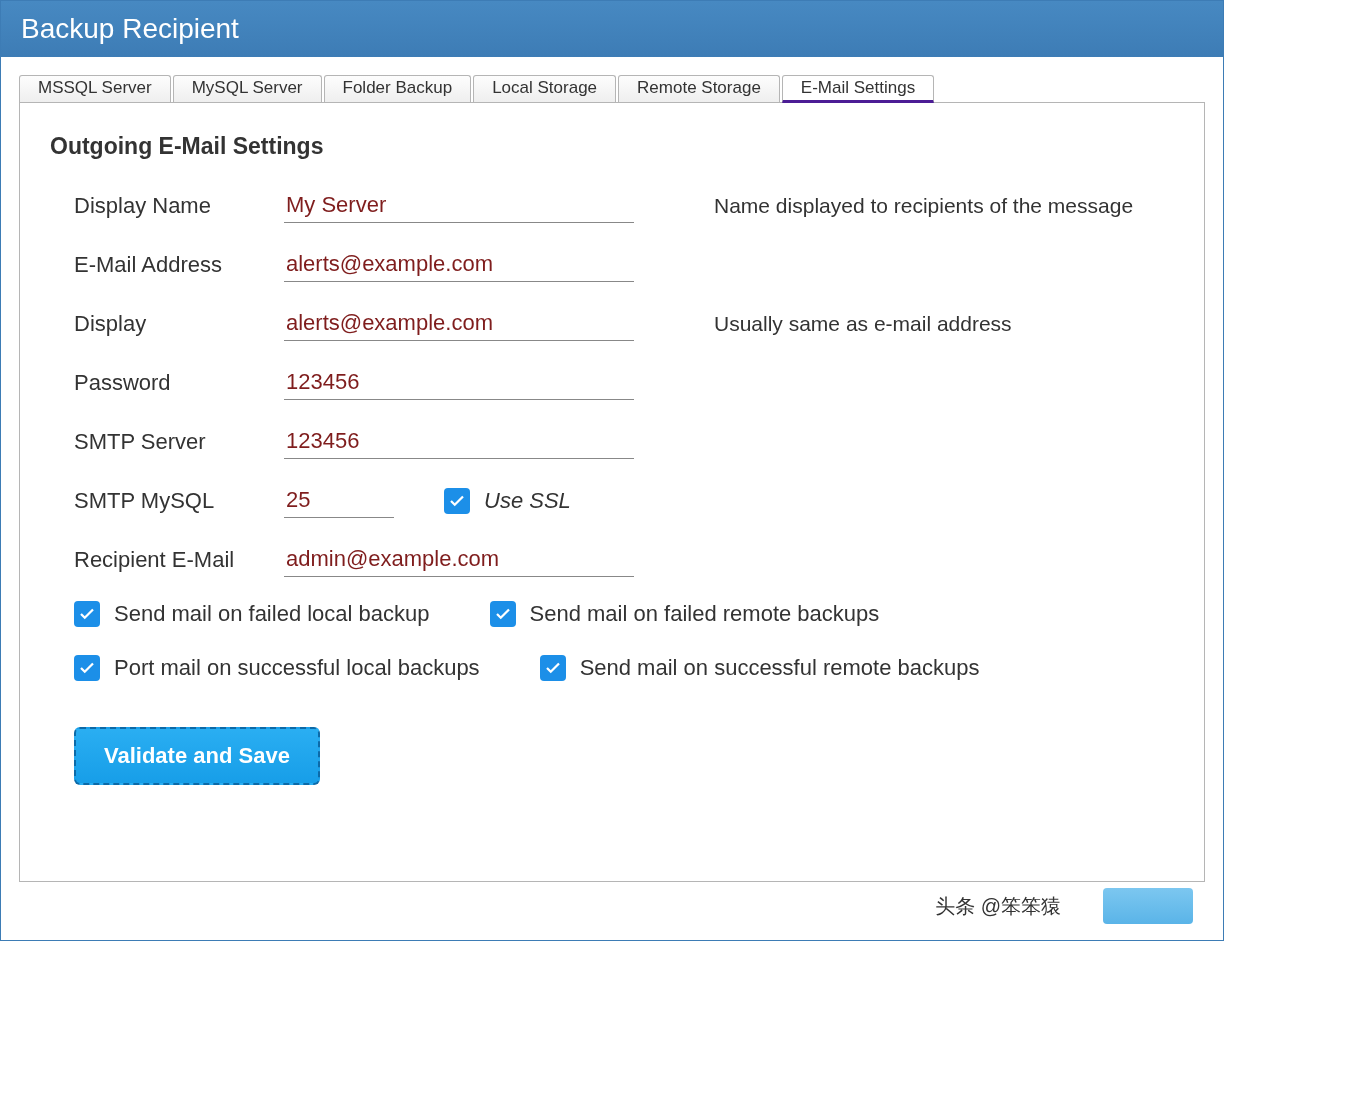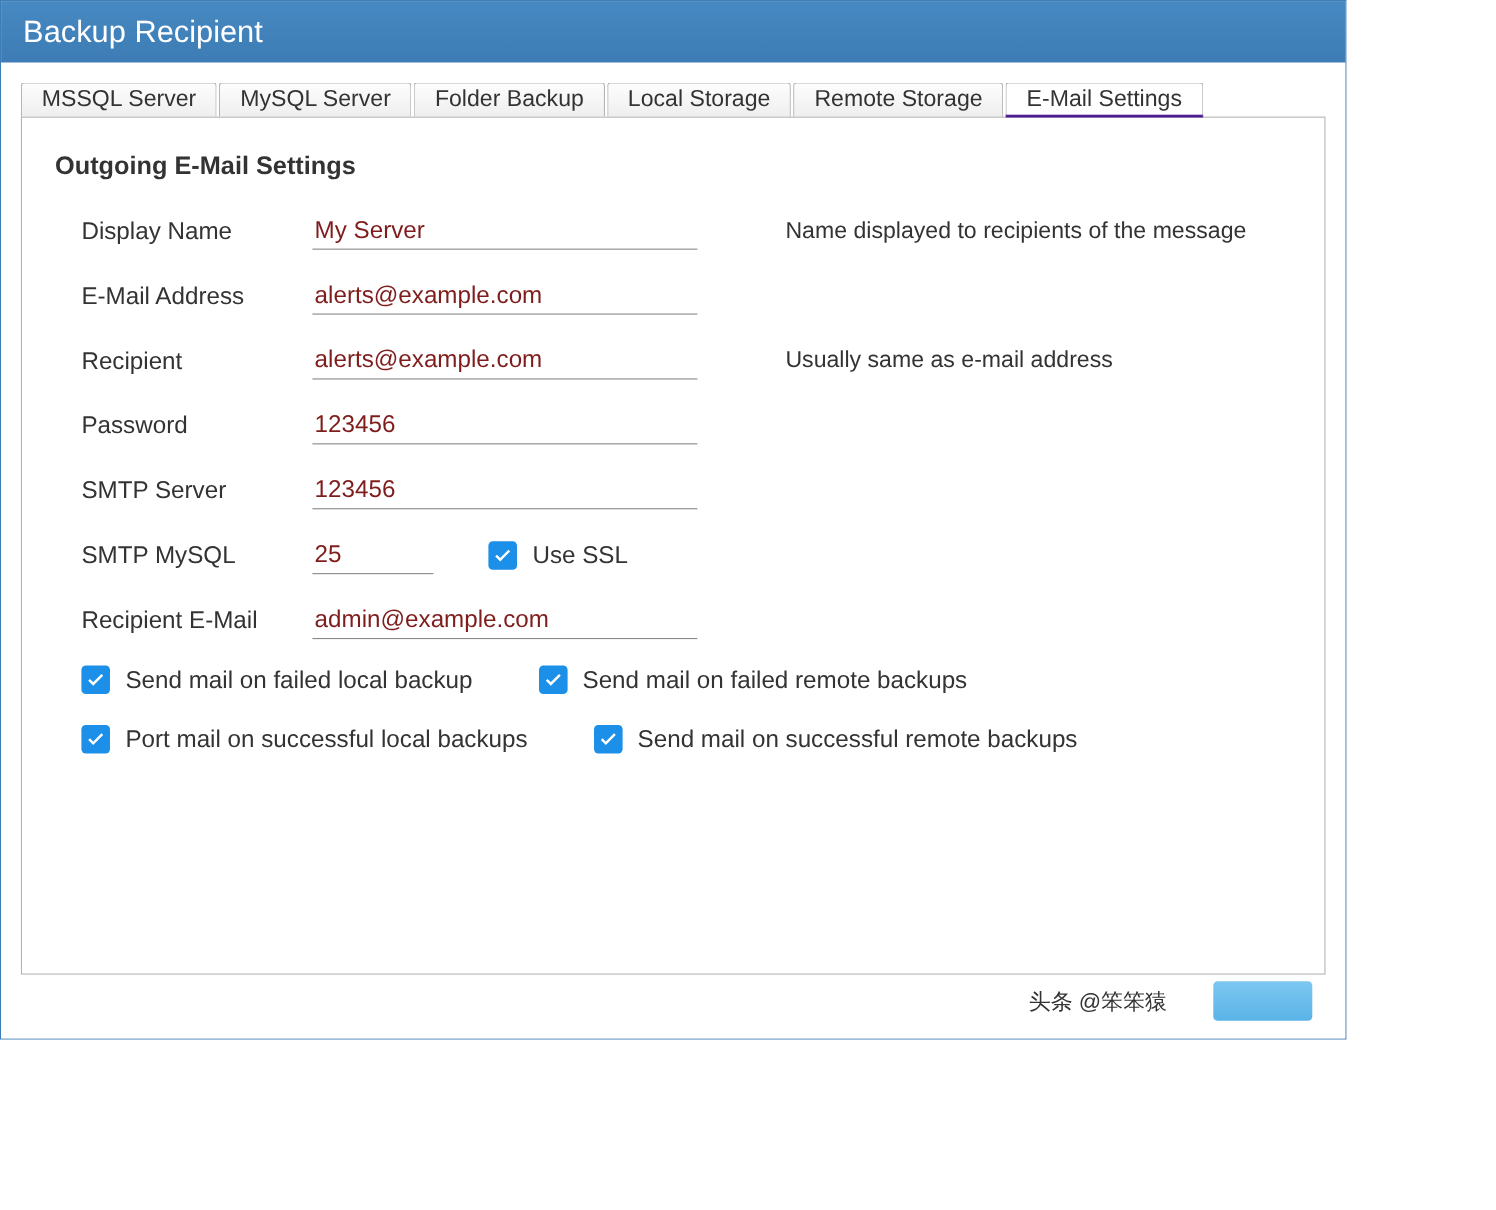--- a/index.html
+++ b/index.html
@@ -28,21 +28,21 @@
     }
     .tabs {
       display: flex;
       border-bottom: none;
     }
     .tab {
       padding: 2px 18px;
       background: linear-gradient(to bottom, #fdfdfd, #eeeeee);
       border: 1px solid #b5b5b5;
       border-bottom: none;
-      font-size: 21px;
+      font-size: 17px;
       color: #333;
       cursor: pointer;
       margin-right: 2px;
       border-radius: 3px 3px 0 0;
     }
     .tab.active {
       background: #ffffff;
       border-bottom: 3px solid #4c1d95;
       position: relative;
       z-index: 2;
@@ -88,20 +88,21 @@
     .form-hint {
       font-size: 21px;
       color: #333;
       margin-left: 80px;
       flex: 1;
     }
     .ssl-wrap {
       display: flex;
       align-items: flex-start;
       margin-left: 50px;
+      font-style: italic;
     }
     .checkbox {
       width: 26px;
       height: 26px;
       background: #1c8fe8;
       border-radius: 4px;
       display: inline-flex;
       align-items: center;
       justify-content: center;
       margin-right: 14px;
@@ -190,21 +191,21 @@
         <input class="form-input" value="My Server" style="">
         <div class="form-hint">Name displayed to recipients of the message</div>
       </div>
 
       <div class="form-row">
         <div class="form-label">E-Mail Address</div>
         <input class="form-input" value="alerts@example.com" style="">
       </div>
 
       <div class="form-row">
-        <div class="form-label">Recipient</div>
+        <div class="form-label">Display</div>
         <input class="form-input" value="alerts@example.com" style="">
         <div class="form-hint">Usually same as e-mail address</div>
       </div>
 
       <div class="form-row">
         <div class="form-label">Password</div>
         <input class="form-input" value="123456" style="">
       </div>
 
       <div class="form-row">
@@ -262,20 +263,23 @@
             <span class="checkbox">
               <svg viewBox="0 0 24 24">
                   <polyline points="4 12 9 17 20 6"></polyline>
                 </svg>
             </span>
             <span class="cb-label">Send mail on successful remote backups</span>
           </div>
         </div>
       </div>
 
+      <button class="save-btn">
+        <span>Validate and Save</span>
+      </button>
     </div>
 
     <div class="watermark-bar">
       <span class="watermark-text">头条 @笨笨猿</span>
       <div class="watermark-btn"></div>
     </div>
   </div>
 </div>
 
 </body></html>

